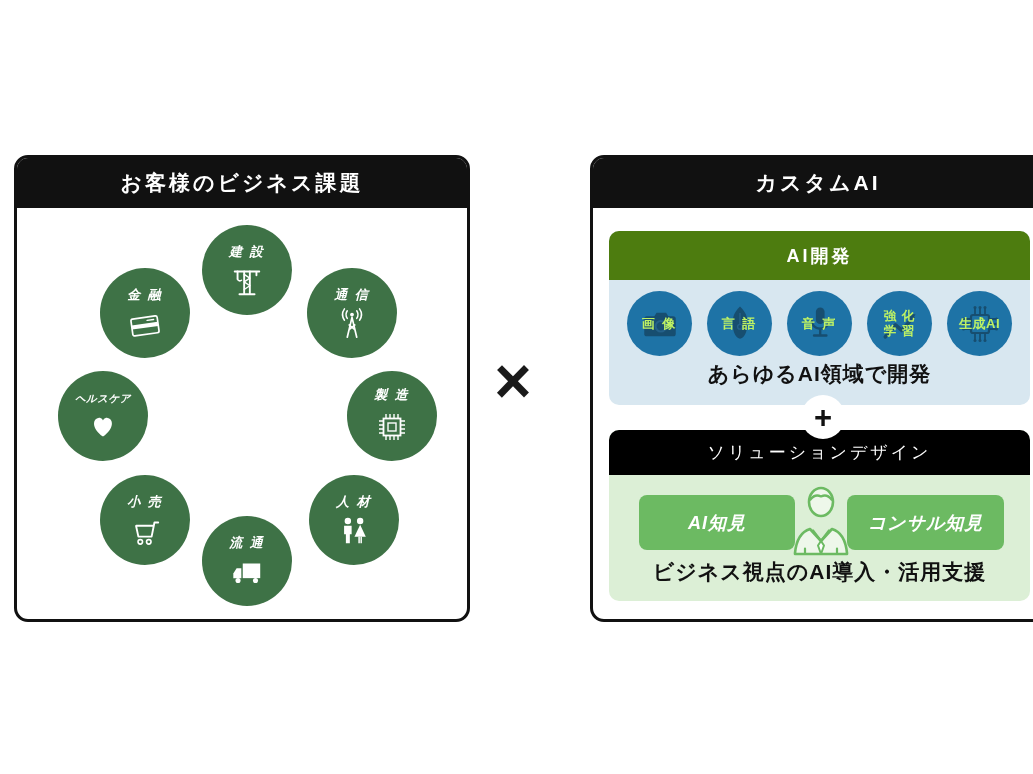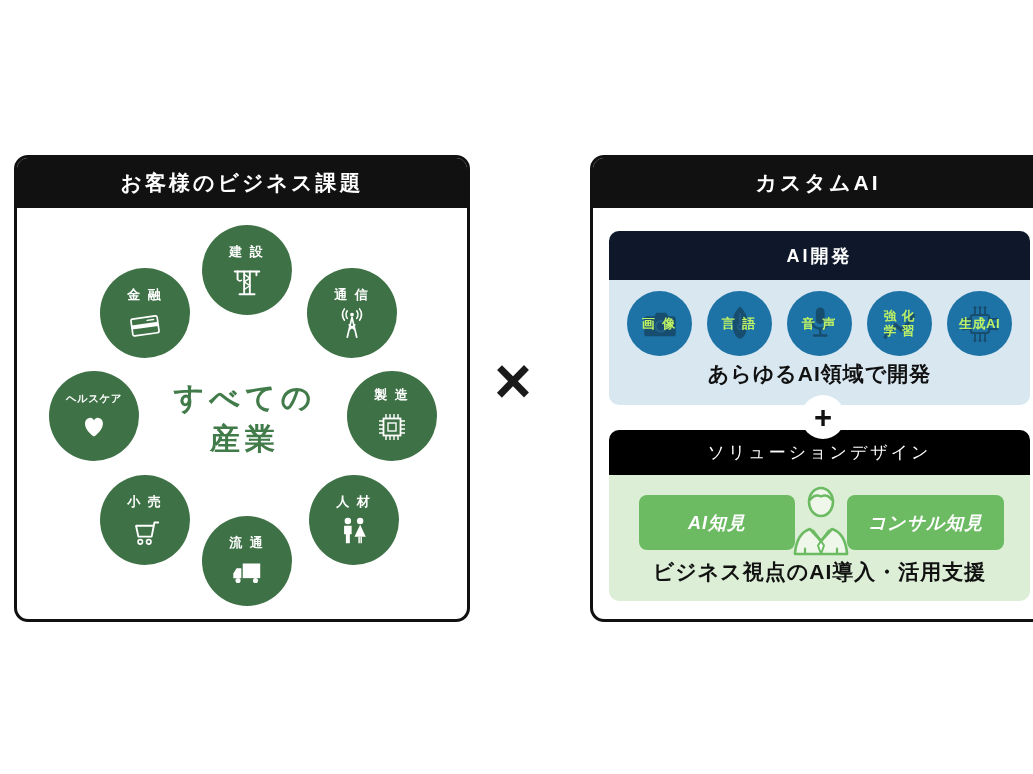--- a/index.html
+++ b/index.html
@@ -9,34 +9,34 @@
   
   .panel{position:absolute;top:155px;width:456px;height:467px;border:3px solid #111111;
          border-radius:14px;background:#ffffff;overflow:hidden;box-sizing:border-box;}
   .panel-left{left:14px;}
   .panel-right{left:556px;margin-left:34px;}
   .panel-header{height:50px;background:#111111;color:#ffffff;display:flex;align-items:center;
         justify-content:center;font-size:21px;font-weight:bold;letter-spacing:3px;}
 
   
   .ind-circle{position:absolute;width:90px;height:90px;border-radius:50%;background:#3e7246;
-        color:#ffffff;display:flex;flex-direction:column;align-items:center;justify-content:center;gap:3px;}
+        color:#ffffff;display:flex;flex-direction:column;align-items:center;justify-content:center;gap:3px;font-style:italic;}
   .ind-label{font-size:13px;font-weight:bold;letter-spacing:2px;white-space:nowrap;}
   .ind-label.small{font-size:10.5px;letter-spacing:0.5px;}
   .center-text{position:absolute;left:113px;top:219px;width:230px;text-align:center;
         color:#417b49;font-size:30px;font-weight:bold;letter-spacing:5px;line-height:41px;}
 
   
   .multiply{position:absolute;left:483px;top:348px;width:60px;height:66px;text-align:center;
         font-size:64px;font-weight:900;line-height:66px;color:#1a1a1a;}
 
   
   .ai-box{position:absolute;left:16px;top:73px;width:421px;height:174px;border-radius:10px;
         background:#d8e7f0;overflow:visible;}
-  .ai-header{height:49px;background:#0f172a;border-radius:10px 10px 0 0;color:#ffffff;
+  .ai-header{height:49px;background:#4d7c0f;border-radius:10px 10px 0 0;color:#ffffff;
         display:flex;align-items:center;justify-content:center;font-size:18px;font-weight:bold;letter-spacing:3px;}
   .ai-circles{display:flex;justify-content:center;gap:15px;margin-top:11px;}
   .ai-circle{position:relative;width:65px;height:65px;border-radius:50%;background:#1e73a6;flex:0 0 auto;}
   .ai-circle svg{position:absolute;left:50%;top:50%;transform:translate(-50%,-50%);}
   .ai-circle .lbl{position:absolute;left:0;right:0;top:50%;transform:translateY(-50%);z-index:2;
         text-align:center;color:#bef264;font-weight:bold;font-size:13px;letter-spacing:2px;white-space:nowrap;}
   .ai-circle .lbl.two{font-size:12.5px;line-height:15px;letter-spacing:1px;}
   .ai-circle .lbl.tight{letter-spacing:0.5px;}
   .ai-caption{margin-top:4px;text-align:center;color:#111111;font-size:21px;font-weight:bold;letter-spacing:1px;}
 
@@ -59,24 +59,20 @@
         font-size:21px;font-weight:bold;letter-spacing:1px;}
 </style>
 </head>
 <body>
 
 <div class="stage">
 
   <div class="panel panel-left">
     <div class="panel-header">お客様のビジネス課題</div>
 
-    <div class="center-text">
-      <div>すべての</div>
-      <div>産業</div>
-    </div>
 
     <div class="ind-circle" style="left:185px;top:67px;">
       <span class="ind-label">建 設</span>
       <svg width="40" height="34" viewBox="0 0 40 36">
         <g stroke="#ffffff" stroke-width="2" fill="none" stroke-linecap="round">
           <path d="M7 8 H33 M30 8 V12"></path>
           <path d="M10 8 V16"></path>
             <path d="M10 16 a2.6 2.6 0 0 0 4.2 1.2" stroke-width="1.6"></path>
           <path d="M17 8 V31 M23 8 V31"></path>
           <path d="M17 11 L23 15 M23 15 L17 19 M17 19 L23 23 M23 23 L17 27" stroke-width="1.5"></path>
@@ -103,21 +99,21 @@
           <circle cx="20" cy="8" r="2" fill="#ffffff" stroke="none"></circle>
           <path d="M20 11 L15 32 M20 11 L25 32 M17 24 L23 19 M17 19 L23 24" stroke-width="1.8"></path>
           <path d="M15 4 A7 7 0 0 0 15 12" stroke-width="1.6"></path>
           <path d="M12 2 A10.5 10.5 0 0 0 12 14" stroke-width="1.6"></path>
           <path d="M25 4 A7 7 0 0 1 25 12" stroke-width="1.6"></path>
           <path d="M28 2 A10.5 10.5 0 0 1 28 14" stroke-width="1.6"></path>
         </g>
       </svg>
     </div>
 
-    <div class="ind-circle" style="left:32px;top:213px;align-items:center;">
+    <div class="ind-circle" style="left:41px;top:213px;align-items:center;">
       <span class="ind-label small">ヘルスケア</span>
       <svg width="38" height="32" viewBox="0 0 40 36">
         <path d="M20 31 C7 22 8 11 15 10 C18.5 9.6 20 13 20 13 C20 13 21.5 9.6 25 10 C32 11 33 22 20 31 Z" fill="#ffffff"></path>
       </svg>
     </div>
 
     <div class="ind-circle" style="left:330px;top:213px;">
       <span class="ind-label">製 造</span>
       <svg width="40" height="40" viewBox="0 0 40 40">
         <g stroke="#ffffff" fill="none">

